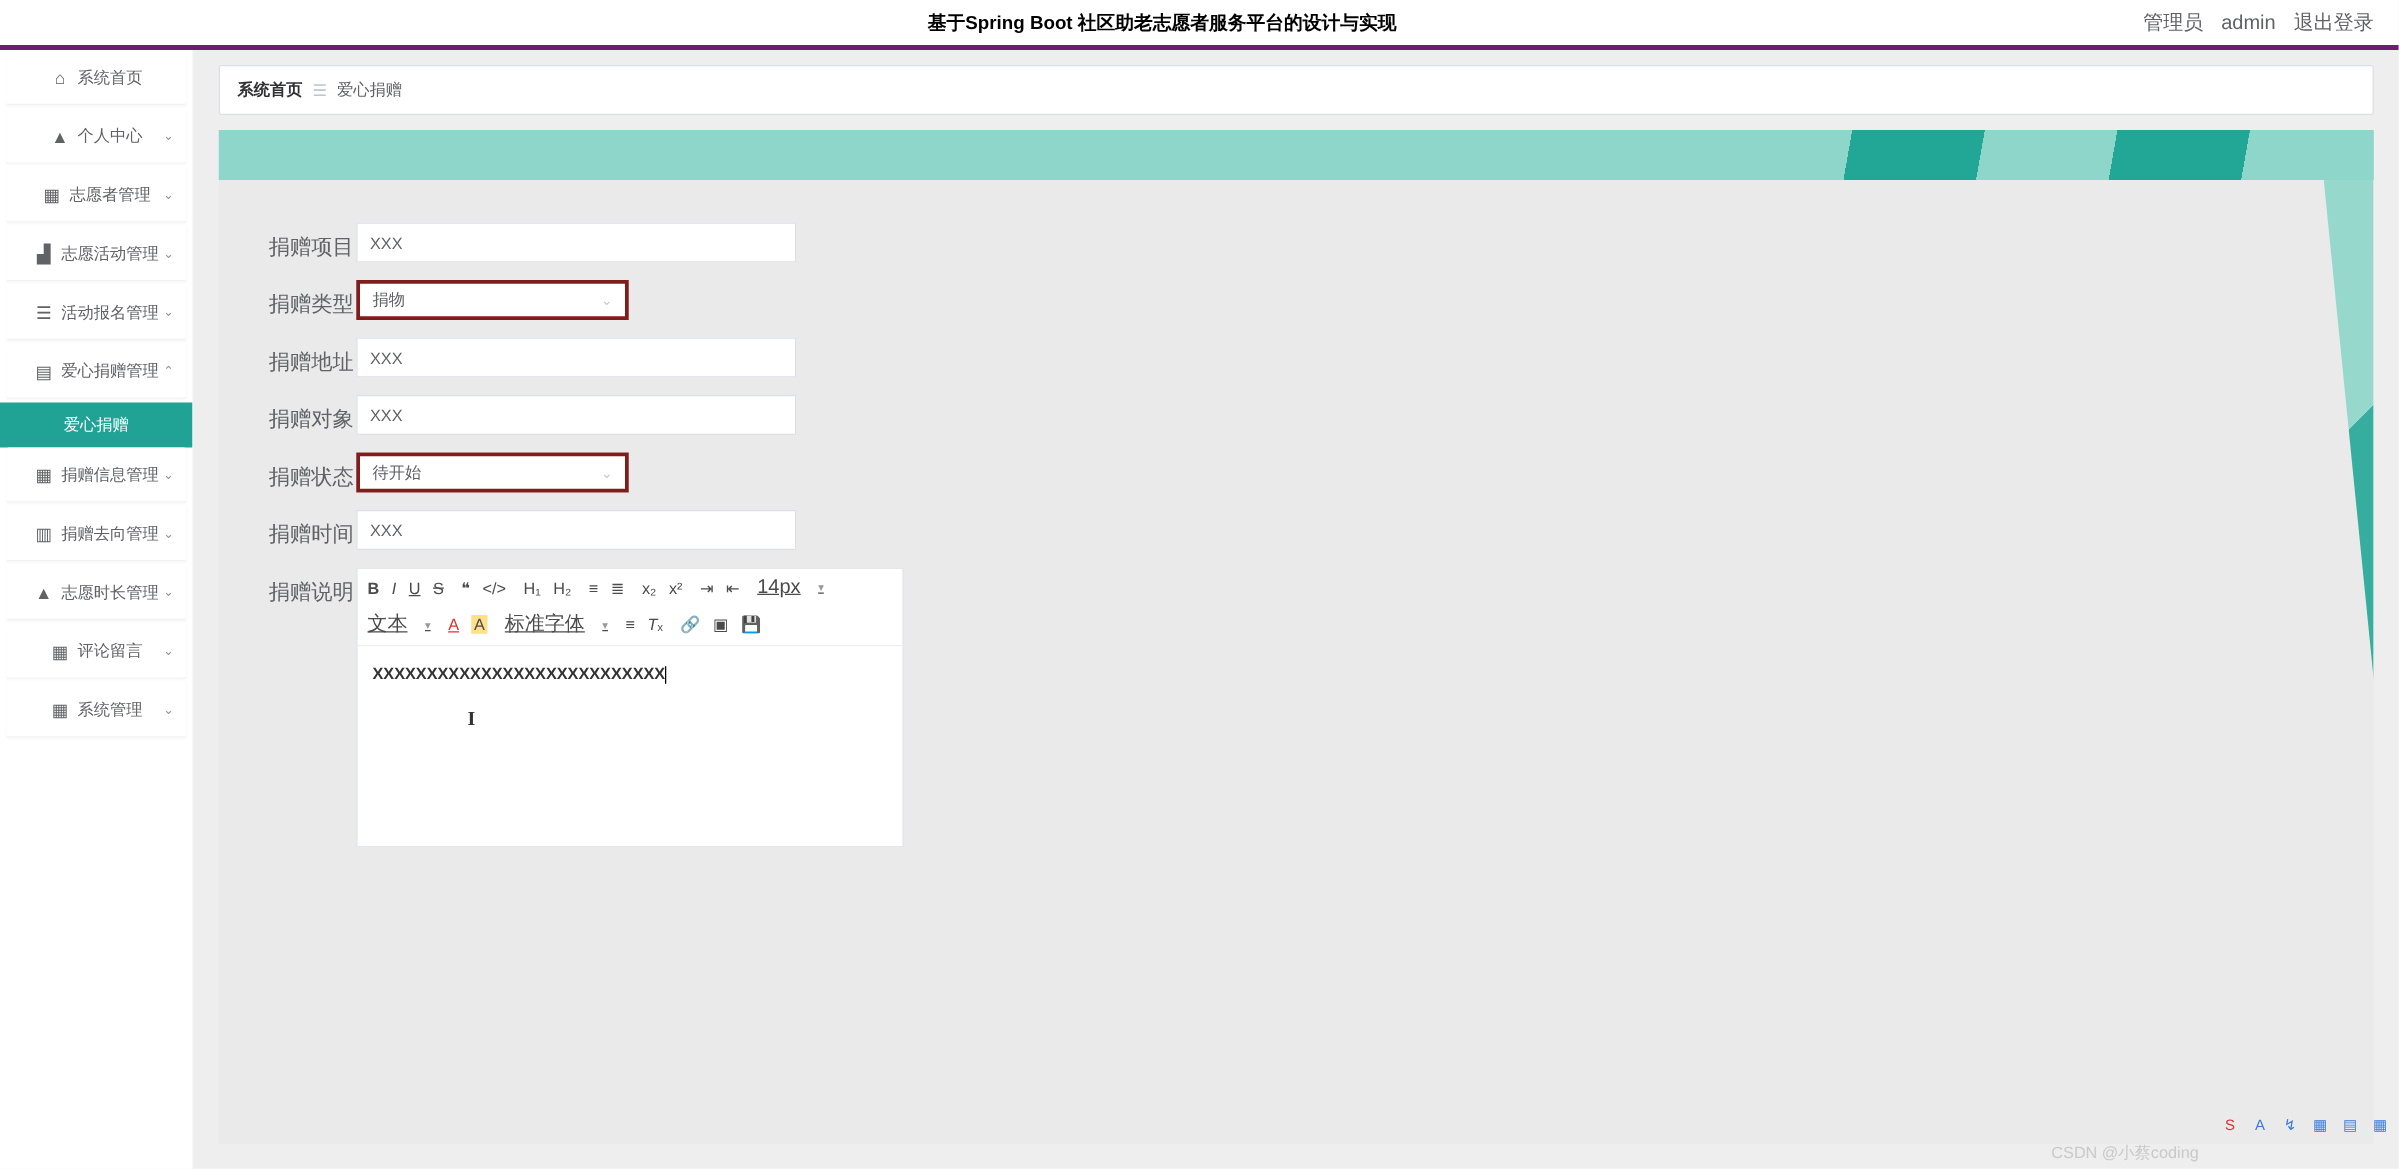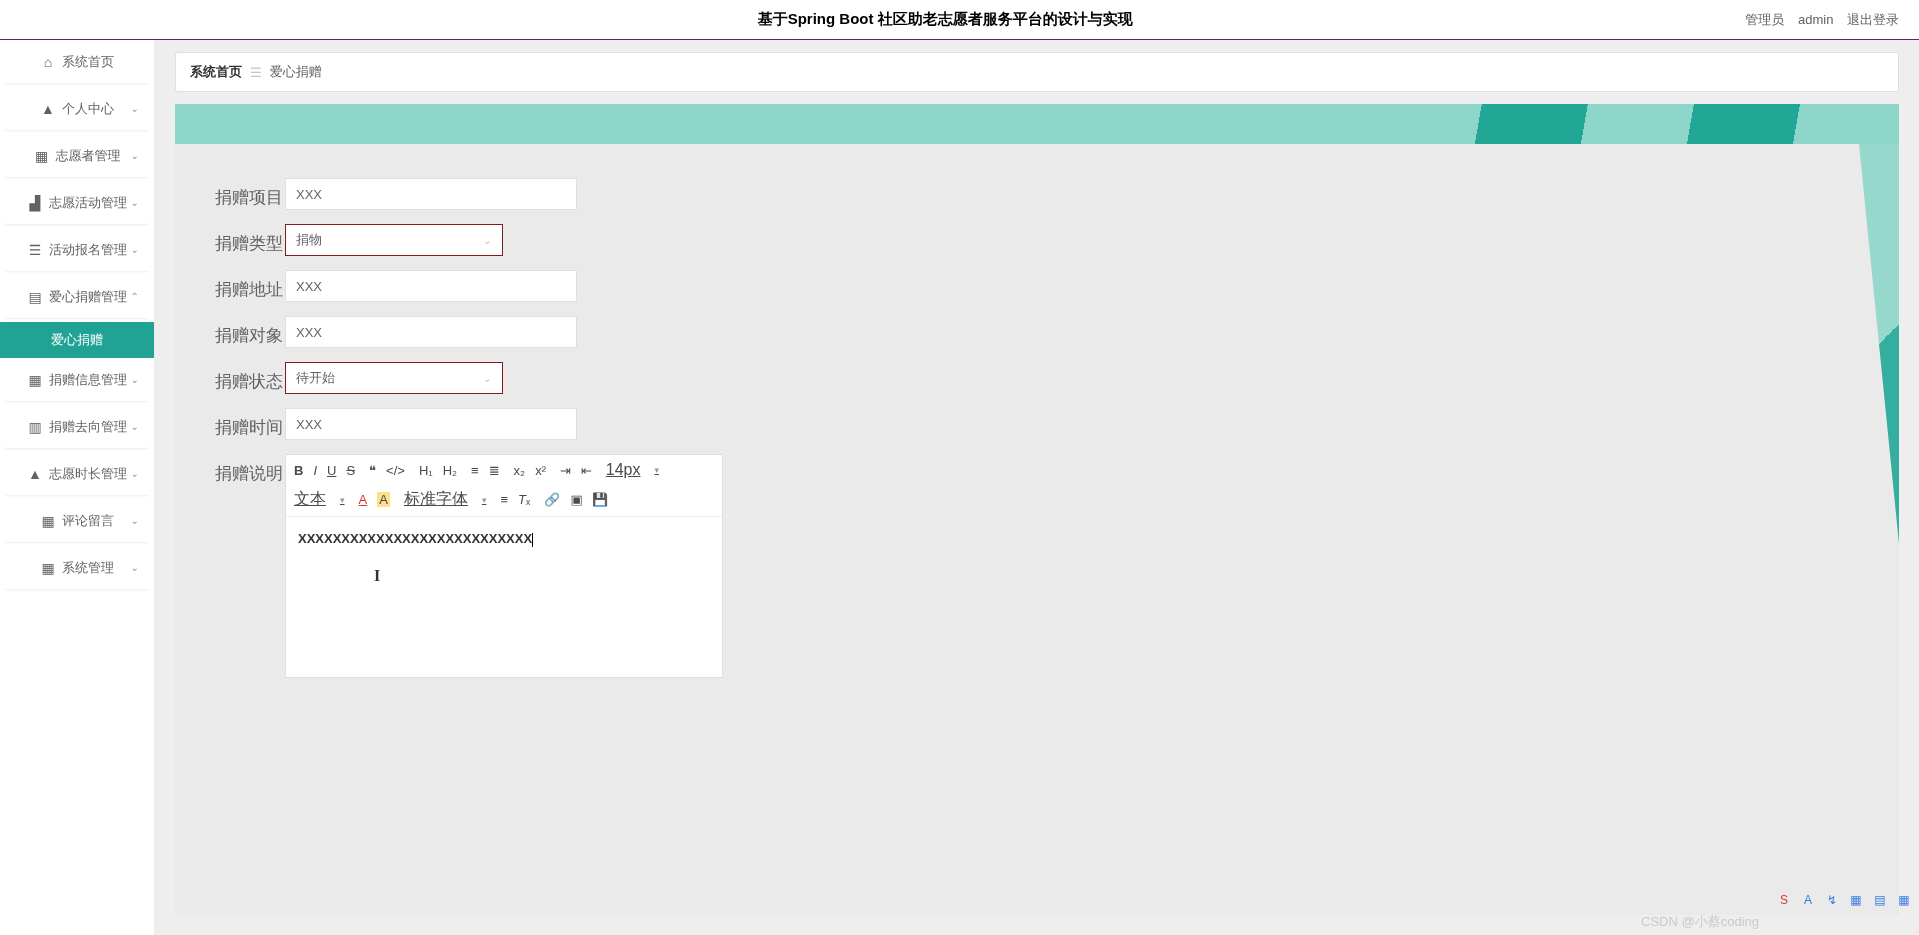--- a/index.html
+++ b/index.html
@@ -1,21 +1,21 @@
 <!DOCTYPE html>
 <html><head>
 <meta charset="utf-8">
 <style>
   * { box-sizing: border-box; margin: 0; padding: 0; }
   body { font-family: "Microsoft YaHei", sans-serif; font-size: 13px; color: #606266; background: #fff; }
   
   
-  .top-header { height: 40px; display: flex; align-items: center; border-bottom: 1px solid #701a75; }
+  .top-header { height: 40px; display: flex; align-items: center; border-bottom: 4px solid #701a75; }
   .header-title { flex: 1; text-align: center; font-weight: bold; font-size: 15px; color: #000; }
-  .header-right { padding-right: 20px; font-size: 13px; color: #606266; }
+  .header-right { padding-right: 20px; font-size: 16px; color: #606266; }
   .header-right span { margin-left: 10px; cursor: pointer; }
   
   
   .layout { display: flex; height: calc(100vh - 40px); }
   
   
   .sidebar { width: 155px; background: #fff; border-right: 1px solid #eee; overflow-y: auto; padding-top: 0; }
   .menu-item { height: 44px; display: flex; align-items: center; justify-content: center; position: relative; cursor: pointer; color: #606266; font-size: 13px; border-bottom: 1px solid #f2f2f2; margin: 0 5px 3px 5px; border-radius: 2px; background: #fff; box-shadow: 0 1px 2px rgba(0,0,0,0.03); }
   .menu-item .icon { margin-right: 6px; font-size: 14px; display: inline-block; width: 16px; text-align: center; }
   .menu-item .arrow { position: absolute; right: 10px; font-size: 10px; color: #909399; }
@@ -30,22 +30,22 @@
   .deco-band { height: 40px; position: relative; overflow: hidden; margin: 0 20px 0 0; }
   .deco-band::before { content: ""; position: absolute; top: 0; left: 20px; right: 0; height: 100%; background: #8ed6c9; }
   .deco-band::after { content: ""; position: absolute; top: 0; right: 0; width: 700px; height: 100%; background: linear-gradient(100deg, #8ed6c9 40%, #22a797 40%, #22a797 55%, #8ed6c9 55%, #8ed6c9 70%, #22a797 70%, #22a797 85%, #8ed6c9 85%); }
   
   .content-panel { margin: 0 20px 20px 20px; background: #eaeaea; flex: 1; position: relative; overflow: auto; padding: 34px 40px 20px 40px; }
   .content-panel::after { content:""; position:absolute; top:0; right:0; width:40px; height:400px; background: linear-gradient(135deg, #8ed6c9 0%, #8ed6c9 50%, #22a797 50%); opacity: 0.9; clip-path: polygon(100% 0, 100% 100%, 0 0); }
   
   .form-row { display: flex; align-items: flex-start; margin-bottom: 14px; }
   .form-label { width: 70px; text-align: left; color: #606266; font-size: 17px; padding-top: 8px; }
   .form-control { margin-left: 0; }
-  .text-input { width: 292px; height: 32px; border: 1px solid #dcdfe6; background: #fff; padding: 4px 10px; font-size: 13px; color: #606266; outline: none; }
-  .select-box { width: 218px; height: 32px; border: 1px solid #7f1d1d; background: #fff; padding: 0 10px; font-size: 13px; color: #606266; display: flex; align-items: center; justify-content: space-between; cursor: pointer; }
+  .text-input { width: 352px; height: 32px; border: 1px solid #dcdfe6; background: #fff; padding: 4px 10px; font-size: 13px; color: #606266; outline: none; }
+  .select-box { width: 218px; height: 32px; border: 3px solid #7f1d1d; background: #fff; padding: 0 10px; font-size: 13px; color: #606266; display: flex; align-items: center; justify-content: space-between; cursor: pointer; }
   .select-box .chev { color: #c0c4cc; font-size: 11px; }
   
   
   .img-row { display: flex; gap: 10px; }
   .img-thumb { width: 66px; height: 66px; border: 1px solid #dcdfe6; background: #fff; position: relative; overflow: hidden; }
   .img-thumb::before { content:""; position:absolute; top:0; left:0; right:0; height:26px; background: linear-gradient(120deg, #6fc2a5 0%, #6fc2a5 60%, #d9c49a 60%); }
   .upload-box { width: 66px; height: 66px; border: 1px dashed #c0c4cc; background: #fbfbfb; display: flex; align-items: center; justify-content: center; font-size: 24px; color: #8c939d; cursor: pointer; }
   .hint { color: #909399; font-size: 12px; margin: 24px 0 18px 0; }
   
   

